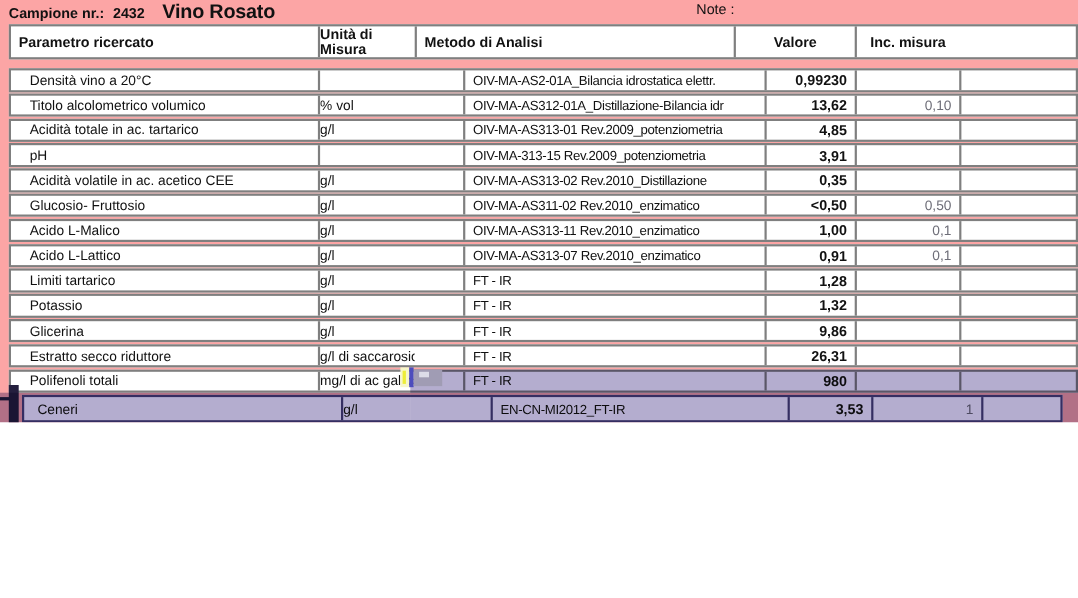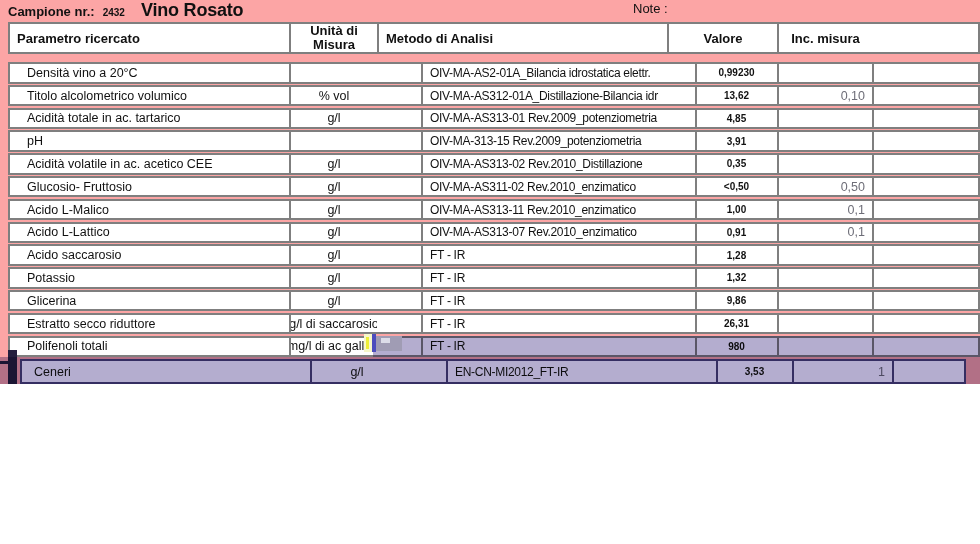--- a/index.html
+++ b/index.html
@@ -2,45 +2,45 @@
 <html style="--overlay-fill: #b4adcf; --table-border: #7f7f7f; --overlay-border: #4a4478; --uncertainty-text: #6e6e78; --drag-bar: #241f3e; --text: #111111;"><head>
 <meta charset="utf-8">
 <style>
   html,body{margin:0;padding:0;background:#fff;}
   .page{position:relative;width:980px;height:384px;background:#fca5a5;overflow:hidden;
         font-family:Liberation Sans, sans-serif;color:var(--text,#111);}
 
   
   .titlebar{position:absolute;left:8px;top:0;height:22px;display:flex;align-items:baseline;}
   .sample-label{font-weight:bold;font-size:13px;}
-  .sample-number{font-weight:bold;font-size:10px;margin-left:8px;}
+  .sample-number{font-weight:bold;font-size:13px;margin-left:8px;}
   .sample-name{font-weight:bold;font-size:18px;margin-left:16px;letter-spacing:-0.2px;}
   .note-label{position:absolute;left:633px;top:1px;font-size:13px;}
 
   
   .main-table{position:absolute;left:8px;top:22px;width:972px;}
   .thead{display:grid;grid-template-columns:279px 88px 290px 110px 95px 1fr;
          border:2px solid var(--table-border,#7f7f7f);height:32px;box-sizing:border-box;
          font-weight:bold;font-size:13px;margin-bottom:8px;background:#fff;}
   .hcell{display:flex;align-items:center;box-sizing:border-box;overflow:hidden;}
   .hcell + .hcell{border-left:2px solid var(--table-border,#7f7f7f);}
   .h-param,.h-method{padding-left:7px;justify-content:flex-start;}
-  .h-unit{justify-content:center;text-align:center;line-height:14px;}
+  .h-unit{justify-content:center;line-height:14px;}
   .h-value,.h-inc,.h-limit{justify-content:center;}
 
   .trow{display:grid;grid-template-columns:279px 88px 290px 110px 95px 1fr;
         border:2px solid var(--table-border,#7f7f7f);box-sizing:border-box;background:#fff;}
   .main-rows .trow{height:21.5px;margin-bottom:1.3px;}
   .cell{display:flex;align-items:center;box-sizing:border-box;font-size:12.5px;overflow:hidden;}
   .cell + .cell{border-left:2px solid var(--table-border,#7f7f7f);}
   .param{padding-left:17px;white-space:nowrap;}
-  .unit{justify-content:center;}
+  .unit{}
   .unit-inner{white-space:nowrap;}
   .method{padding-left:7px;font-size:12px;letter-spacing:-0.3px;white-space:nowrap;margin-left:44px;}
-  .value{justify-content:center;font-weight:bold;font-size:10px;padding:0 7px 0 6px;margin-left:28px;}
+  .value{justify-content:flex-end;font-weight:bold;font-size:13px;padding:0 7px 0 6px;margin-left:28px;}
   .inc{justify-content:flex-end;padding-right:7px;color:var(--uncertainty-text,#6e6e78);padding-left:20px;}
 
   
   .ghost-table{position:absolute;left:20px;top:359px;width:946px;}
   .ghost-table .trow{grid-template-columns:288px 92px 286px 104px 100px 1fr;
         height:25px;margin-bottom:2.3px;border-color:var(--overlay-border,#4a4478);}
   .ghost-table .cell + .cell{border-left-color:var(--overlay-border,#4a4478);}
   .ghost-table .param{padding-left:12px;}
 
   
@@ -185,21 +185,21 @@
           </div>
           <div class="cell method">OIV-MA-AS313-07 Rev.2010_enzimatico</div>
           <div class="cell value">
             <span></span>
             <span>0,91</span>
           </div>
           <div class="cell inc">0,1</div>
           <div class="cell limit"></div>
         </div>
         <div class="trow">
-          <div class="cell param">Acido saccarosio</div>
+          <div class="cell param">Limiti tartarico</div>
           <div class="cell unit">
             <span class="unit-inner">g/l</span>
           </div>
           <div class="cell method">FT - IR</div>
           <div class="cell value">
             <span></span>
             <span>1,28</span>
           </div>
           <div class="cell inc"></div>
           <div class="cell limit"></div>

